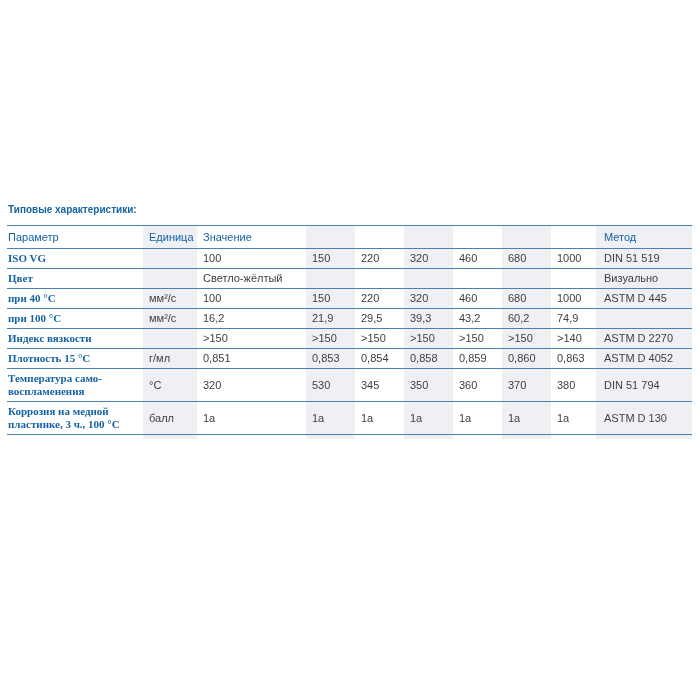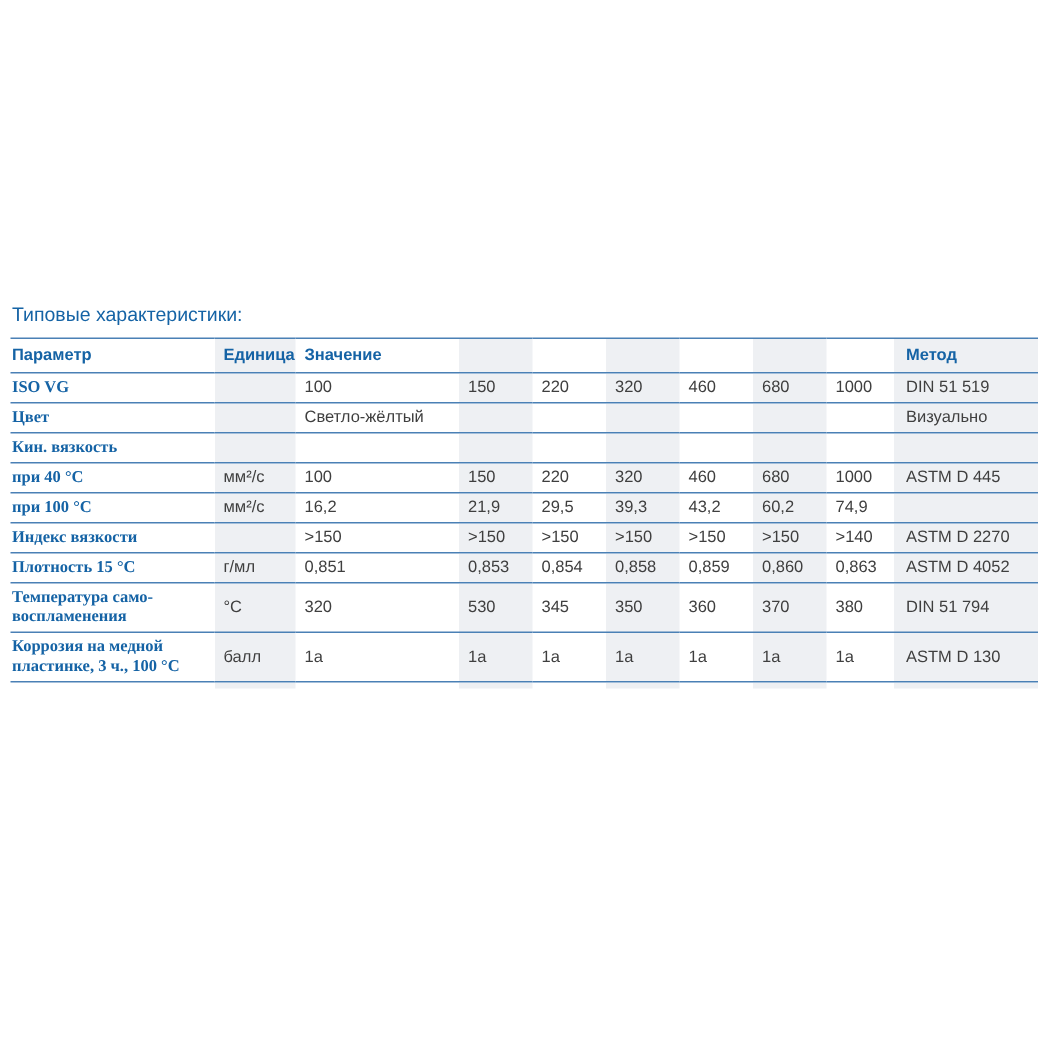--- a/index.html
+++ b/index.html
@@ -3,37 +3,37 @@
 <meta charset="utf-8">
 <style>
   html,body{margin:0;padding:0;}
   body{
     width:700px;height:700px;background:#ffffff;
     font-family:"Liberation Sans",sans-serif;
     position:relative;overflow:hidden;
   }
   .sheet{position:absolute;left:7px;top:203px;width:686px;}
   .title{
-    color:#1563a5;font-size:13px;line-height:14px;
-    margin:0 0 8px 1px;font-weight:normal;
+    color:#1563a5;font-size:10px;line-height:14px;
+    margin:0 0 8px 1px;font-weight:bold;
   }
   table.chars{
     border-collapse:collapse;table-layout:fixed;width:685px;
   }
   col.shade{background:#eef0f3;}
   th,td{
     border-bottom:1px solid #4a80b5;
     padding:3px 2px 3px 6px;
     font-size:11px;line-height:13px;
     vertical-align:middle;text-align:left;
     overflow:hidden;white-space:normal;
   }
   thead th{
     border-top:1px solid #4a80b5;
-    color:#1563a5;font-weight:bold;height:16px;
+    color:#1563a5;font-weight:normal;height:16px;
   }
   tbody td{height:13px;color:#3f3f3f;}
   th.param,td.param{padding-left:1px;}
   td.param{color:#1563a5;font-weight:bold;font-family:Liberation Serif, serif;}
   th.method,td.method{padding-left:8px;}
   tr.ext td{border-bottom:none;height:4px;padding:0;line-height:0;font-size:0;}
 </style>
 </head>
 <body>
 
@@ -83,32 +83,20 @@
           <td class="param">Цвет</td>
           <td class="unit"></td>
           <td class="val">Светло-жёлтый</td>
           <td class="val"></td>
           <td class="val"></td>
           <td class="val"></td>
           <td class="val"></td>
           <td class="val"></td>
           <td class="val"></td>
           <td class="method">Визуально</td>
-        </tr>
-        <tr>
-          <td class="param">Кин. вязкость</td>
-          <td class="unit"></td>
-          <td class="val"></td>
-          <td class="val"></td>
-          <td class="val"></td>
-          <td class="val"></td>
-          <td class="val"></td>
-          <td class="val"></td>
-          <td class="val"></td>
-          <td class="method"></td>
         </tr>
         <tr>
           <td class="param">при 40 °C</td>
           <td class="unit">мм²/с</td>
           <td class="val">100</td>
           <td class="val">150</td>
           <td class="val">220</td>
           <td class="val">320</td>
           <td class="val">460</td>
           <td class="val">680</td>

